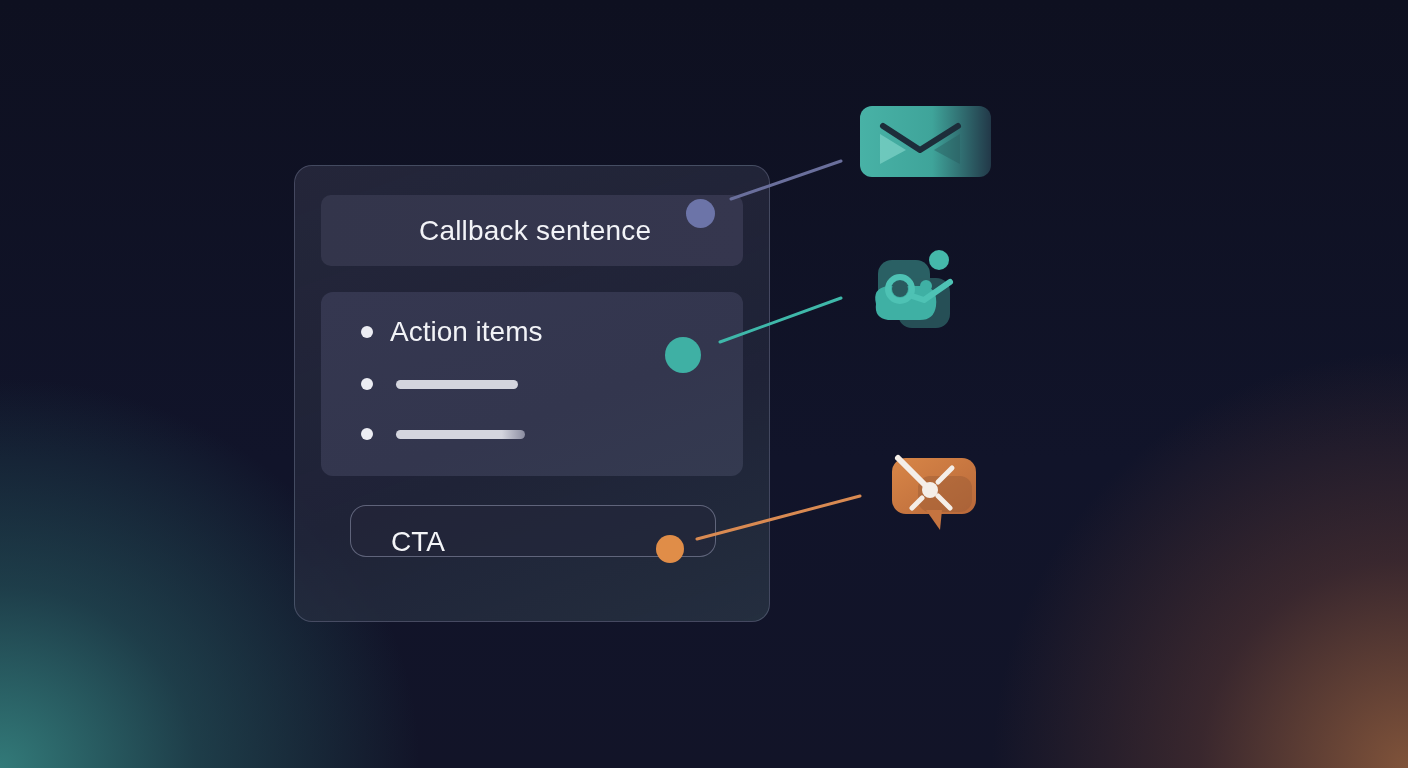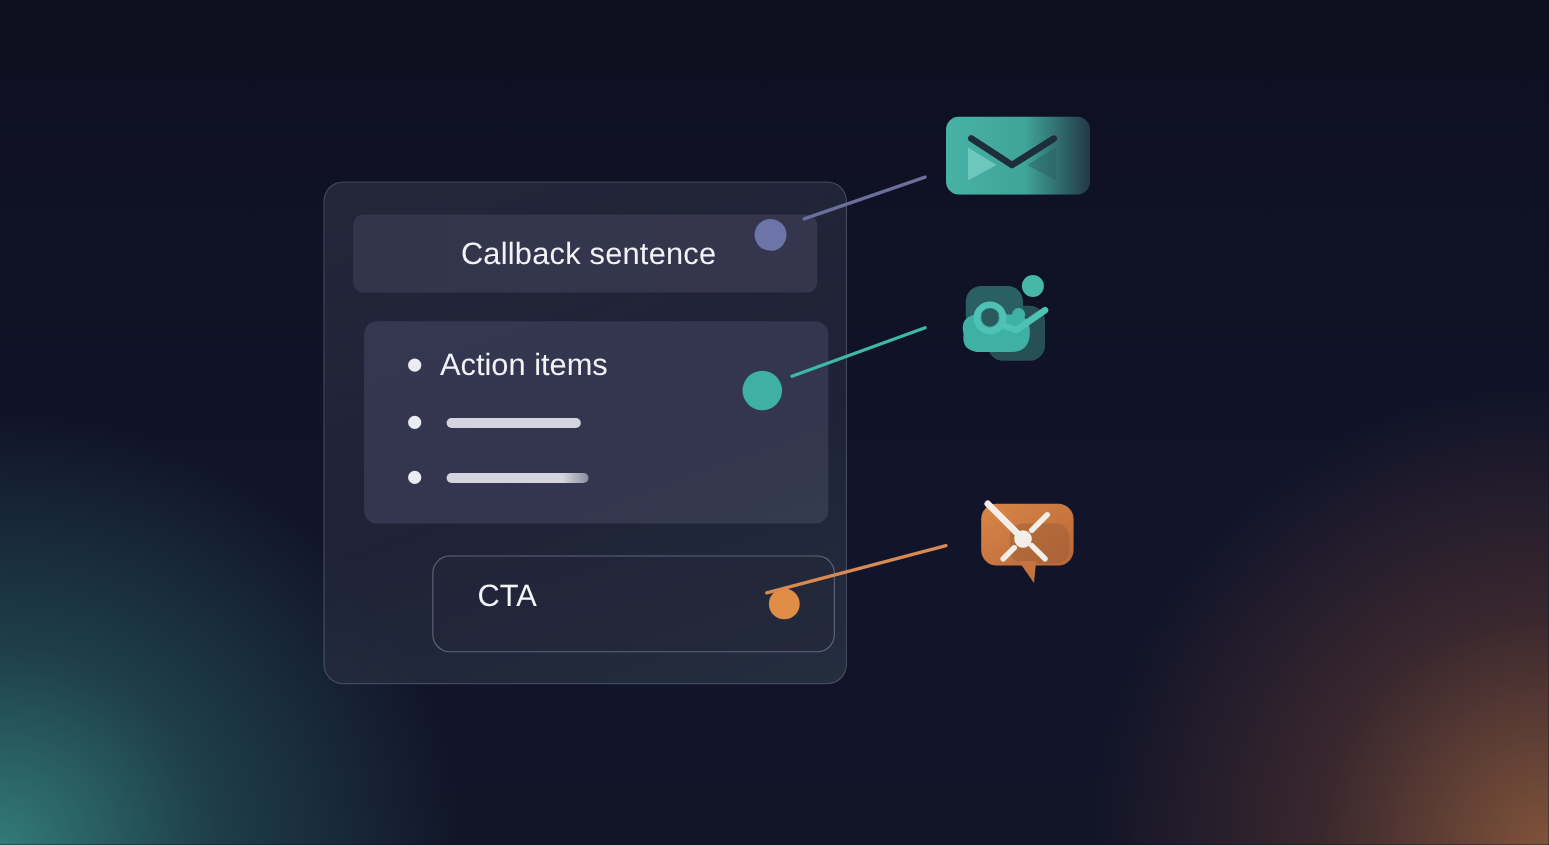--- a/index.html
+++ b/index.html
@@ -28,44 +28,43 @@
     background: linear-gradient(90deg, #33354b 0%, #35364e 100%);
   }
   .card-callback .label {
     position: absolute; left: 54px; top: 20px;
     color: #f2f3f7; font-size: 28px; letter-spacing: 0.2px; margin-left: 44px;
   }
   .dot {
     position: absolute; border-radius: 50%;
   }
   .card-actions {
-    position: absolute; left: 331px; top: 292px; width: 422px; height: 184px;
+    position: absolute; left: 321px; top: 292px; width: 422px; height: 184px;
     border-radius: 12px;
     background: linear-gradient(160deg, #353750 0%, #33364e 60%, #343a50 100%);
   }
   .bullet {
     position: absolute; width: 12px; height: 12px; border-radius: 50%;
     background: #ecedf3;
   }
   .actions-title {
     position: absolute; left: 69px; top: 24px;
     color: #f2f3f7; font-size: 28px;
   }
   .line-bar {
     position: absolute; height: 9px; border-radius: 5px;
     background: #d4d5de;
   }
   .cta {
-    position: absolute; left: 350px; top: 505px; width: 366px; height: 88px;
+    position: absolute; left: 350px; top: 505px; width: 366px; height: 52px;
     border-radius: 16px;
     border: 1.5px solid rgba(170,178,205,0.45);
     box-sizing: border-box;
     background: rgba(36,38,58,0.55);
     cursor: pointer;
-    margin-left: 43px;
   }
   .cta .label {
     position: absolute; left: 40px; top: 20px;
     color: #f4f5f8; font-size: 28px;
   }
   svg.connectors { position: absolute; left: 0; top: 0; width: 1408px; height: 768px; pointer-events: none; }
   .icon-tile { position: absolute; }
 </style>
 </head>
 <body>

